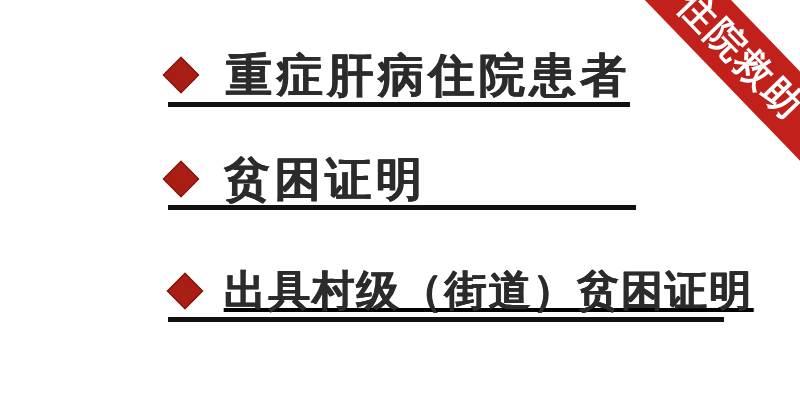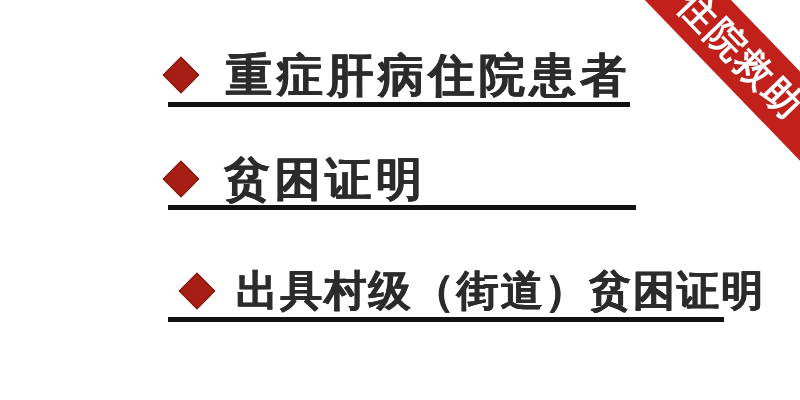--- a/index.html
+++ b/index.html
@@ -62,21 +62,21 @@
   #row-1 { top: 52px; left: 168px; }
   #row-1 .bullet-text { font-size: 46px; margin-left: 32px; }
   #ul-1 { left: 168px; top: 102px; width: 462px; }
 
   
   #row-2 { top: 156px; left: 168px; }
   #row-2 .bullet-text { font-size: 46px; margin-left: 30px; }
   #ul-2 { left: 168px; top: 205px; width: 468px; }
 
   
-  #row-3 { top: 270px; left: 184px; }
+  #row-3 { top: 270px; left: 172px; text-decoration: underline; }
   #row-3 .bullet-text { font-size: 42px; margin-left: 26px; letter-spacing: 0.05em; }
   #ul-3 { left: 168px; top: 317px; width: 556px; }
 
   
   #ribbon-wrap {
     position: absolute;
     top: 0;
     right: 0;
     width: 210px;
     height: 210px;

